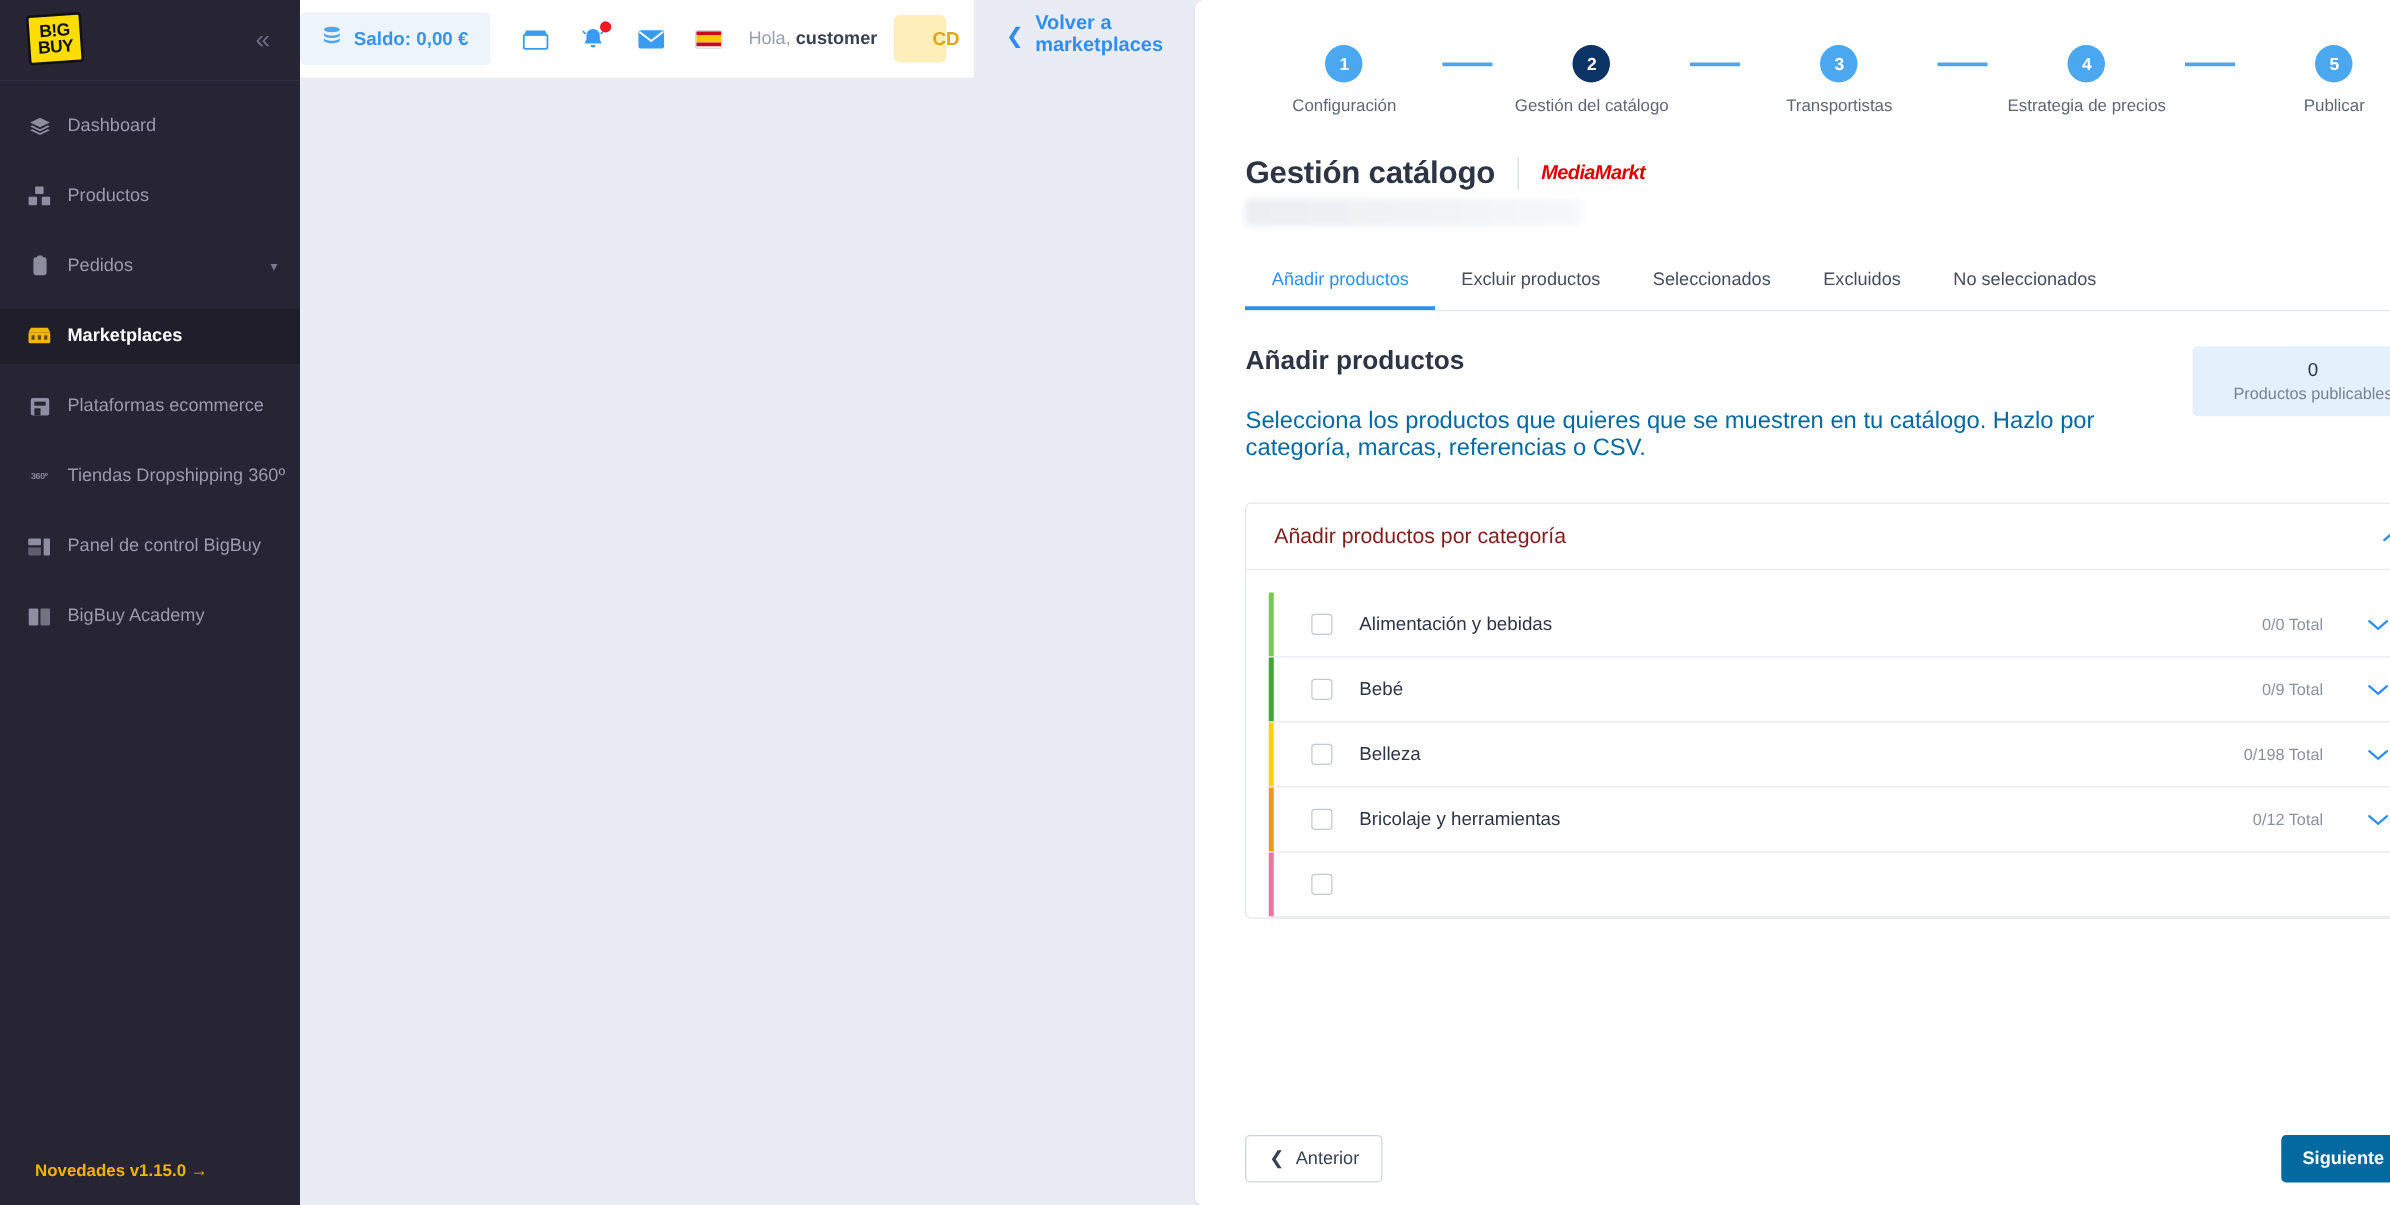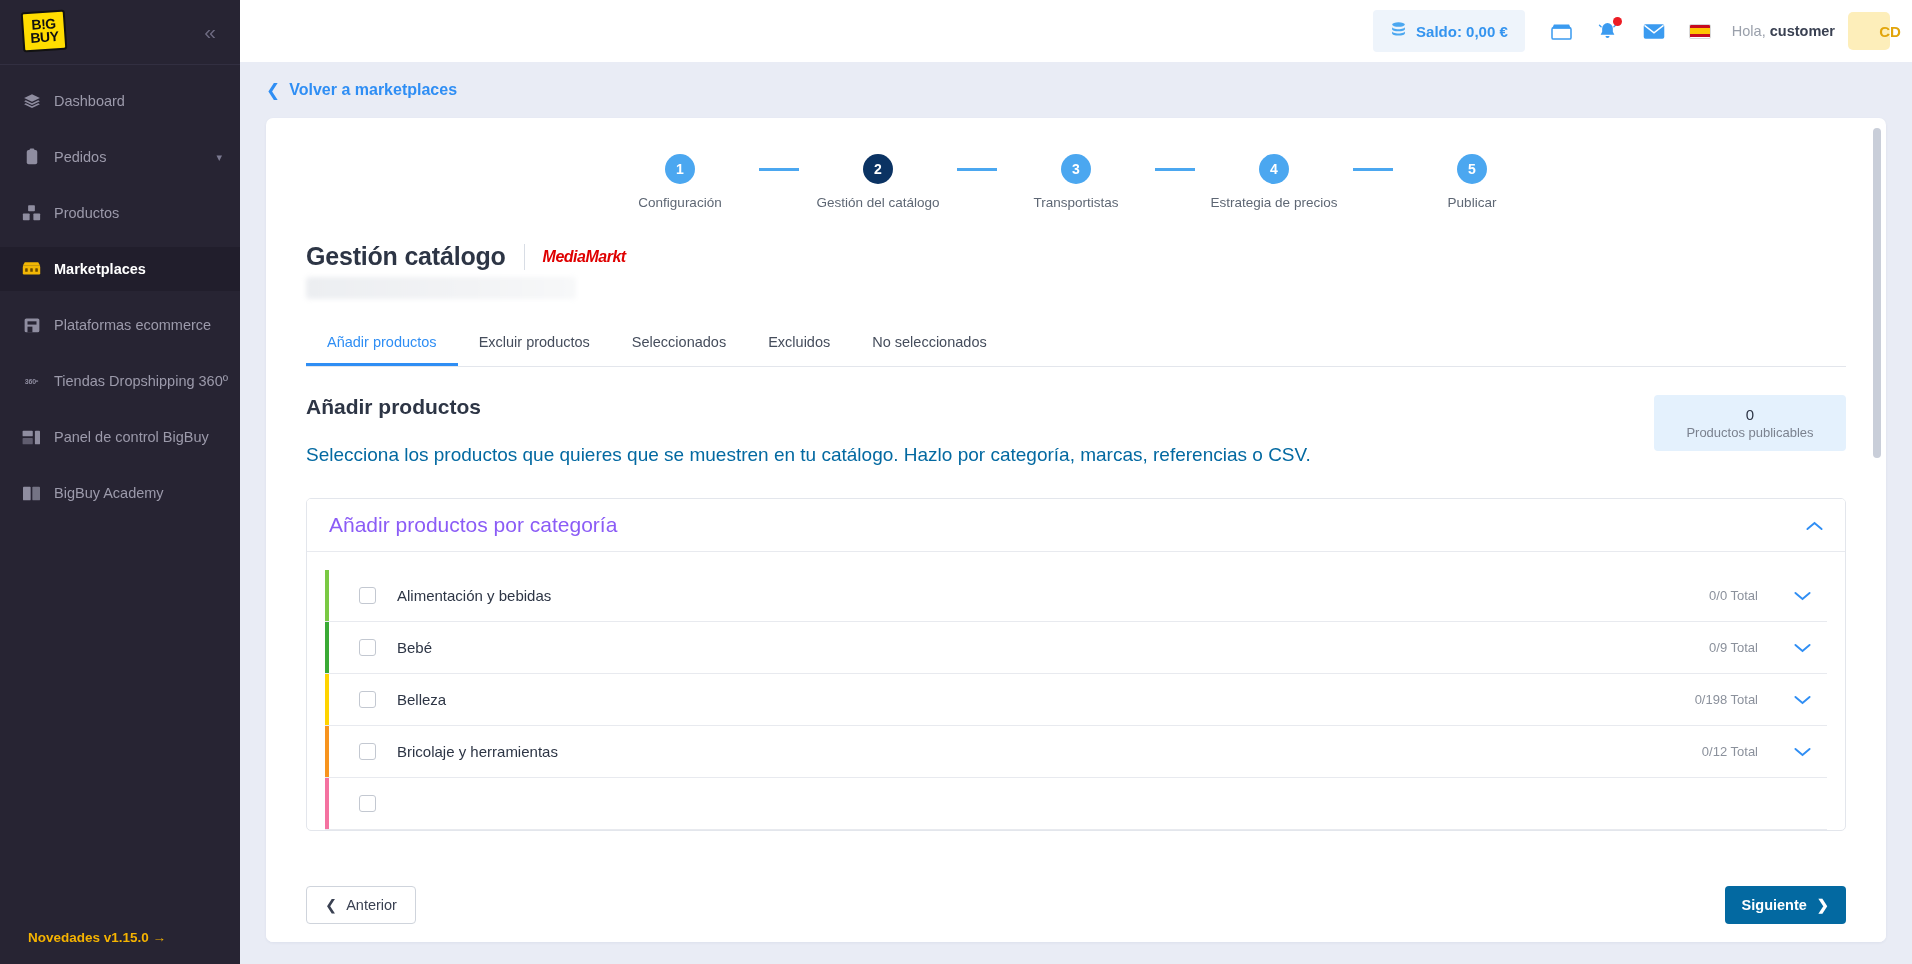--- a/index.html
+++ b/index.html
@@ -68,21 +68,21 @@
   }
   .novedades {
     color: #f5b301; font-size: 13.5px; font-weight: 600;
     cursor: pointer; display: inline-flex; align-items: center; gap: 5px;
   }
 
   
   .main {
     flex: 1; height: 964px; position: relative;
     background: #e9ecf5;
-    display: flex; flex-direction: column;
+    display: flex; flex-direction: row;
     overflow: hidden;
   }
 
   
   .topbar {
     height: 62px; background: #ffffff;
     display: flex; align-items: center; justify-content: flex-end;
     padding-right: 22px; gap: 0px;
     flex: 0 0 62px;
     position: relative; z-index: 5;
@@ -223,21 +223,21 @@
     margin-top: 32px;
     border: 1px solid #e3e6ec; border-radius: 5px;
     overflow: hidden;
   }
   .acc-head {
     height: 52px; display: flex; align-items: center;
     justify-content: space-between;
     padding: 0 22px; cursor: pointer;
     background: #fff;
   }
-  .acc-title { font-size: 21px; color: #8b5cf6; }
+  .acc-title { font-size: 17px; color: #7f1d1d; }
   .acc-chev { color: #2f8ef4; font-size: 15px; }
   .acc-body { border-top: 1px solid #e8eaef; padding: 14px 18px 0 18px; }
   .search-box {
     border: 1px solid #dfe3e9; border-radius: 4px;
     height: 40px; display: flex; align-items: center;
     padding: 0 14px 0 18px;
   }
   .search-box input {
     flex: 1; border: 0; outline: 0;
     font-size: 14px; color: #333;
@@ -322,38 +322,38 @@
           <path d="M12 3 1.5 8 12 13l10.5-5L12 3z"></path>
           <path d="M1.5 12.2 12 17.2l10.5-5-2.2-1.05L12 15.1 3.7 11.15 1.5 12.2z"></path>
           <path d="M1.5 16.2 12 21.2l10.5-5-2.2-1.05L12 19.1 3.7 15.15 1.5 16.2z"></path>
         </svg>
       </span>
       <span class="lbl">Dashboard</span>
     </div>
 
     <div class="sb-item">
       <span class="sb-ico">
-        <svg width="16" height="18" viewBox="0 0 20 24" fill="#8f8da0">
-          <rect x="3" y="2.5" width="14" height="19" rx="2.5"></rect>
-          <rect x="7" y="0.5" width="6" height="4" rx="1.3" fill="#8f8da0"></rect>
-        </svg>
-      </span>
-      <span class="lbl">Pedidos</span>
-      <span class="chev-small">▾</span>
-    </div>
-
-    <div class="sb-item">
-      <span class="sb-ico">
         <svg width="19" height="18" viewBox="0 0 24 24" fill="#8f8da0">
           <rect x="7.5" y="1.5" width="9" height="8" rx="1"></rect>
           <rect x="0.5" y="12.5" width="9" height="9" rx="1"></rect>
           <rect x="14.5" y="12.5" width="9" height="9" rx="1"></rect>
         </svg>
       </span>
       <span class="lbl">Productos</span>
+    </div>
+
+    <div class="sb-item">
+      <span class="sb-ico">
+        <svg width="16" height="18" viewBox="0 0 20 24" fill="#8f8da0">
+          <rect x="3" y="2.5" width="14" height="19" rx="2.5"></rect>
+          <rect x="7" y="0.5" width="6" height="4" rx="1.3" fill="#8f8da0"></rect>
+        </svg>
+      </span>
+      <span class="lbl">Pedidos</span>
+      <span class="chev-small">▾</span>
     </div>
 
     <div class="sb-item active">
       <span class="sb-ico">
         <svg width="20" height="16" viewBox="0 0 24 20">
           <rect x="1" y="6" width="22" height="11" rx="1.5" fill="#f2b705"></rect>
           <path d="M1 6 3.5 1.5h17L23 6z" fill="#f2b705"></path>
           <rect x="4" y="9" width="3.2" height="4.6" rx="0.6" fill="#6b4b00"></rect>
           <rect x="10.4" y="9" width="3.2" height="4.6" rx="0.6" fill="#6b4b00"></rect>
           <rect x="16.8" y="9" width="3.2" height="4.6" rx="0.6" fill="#6b4b00"></rect>

